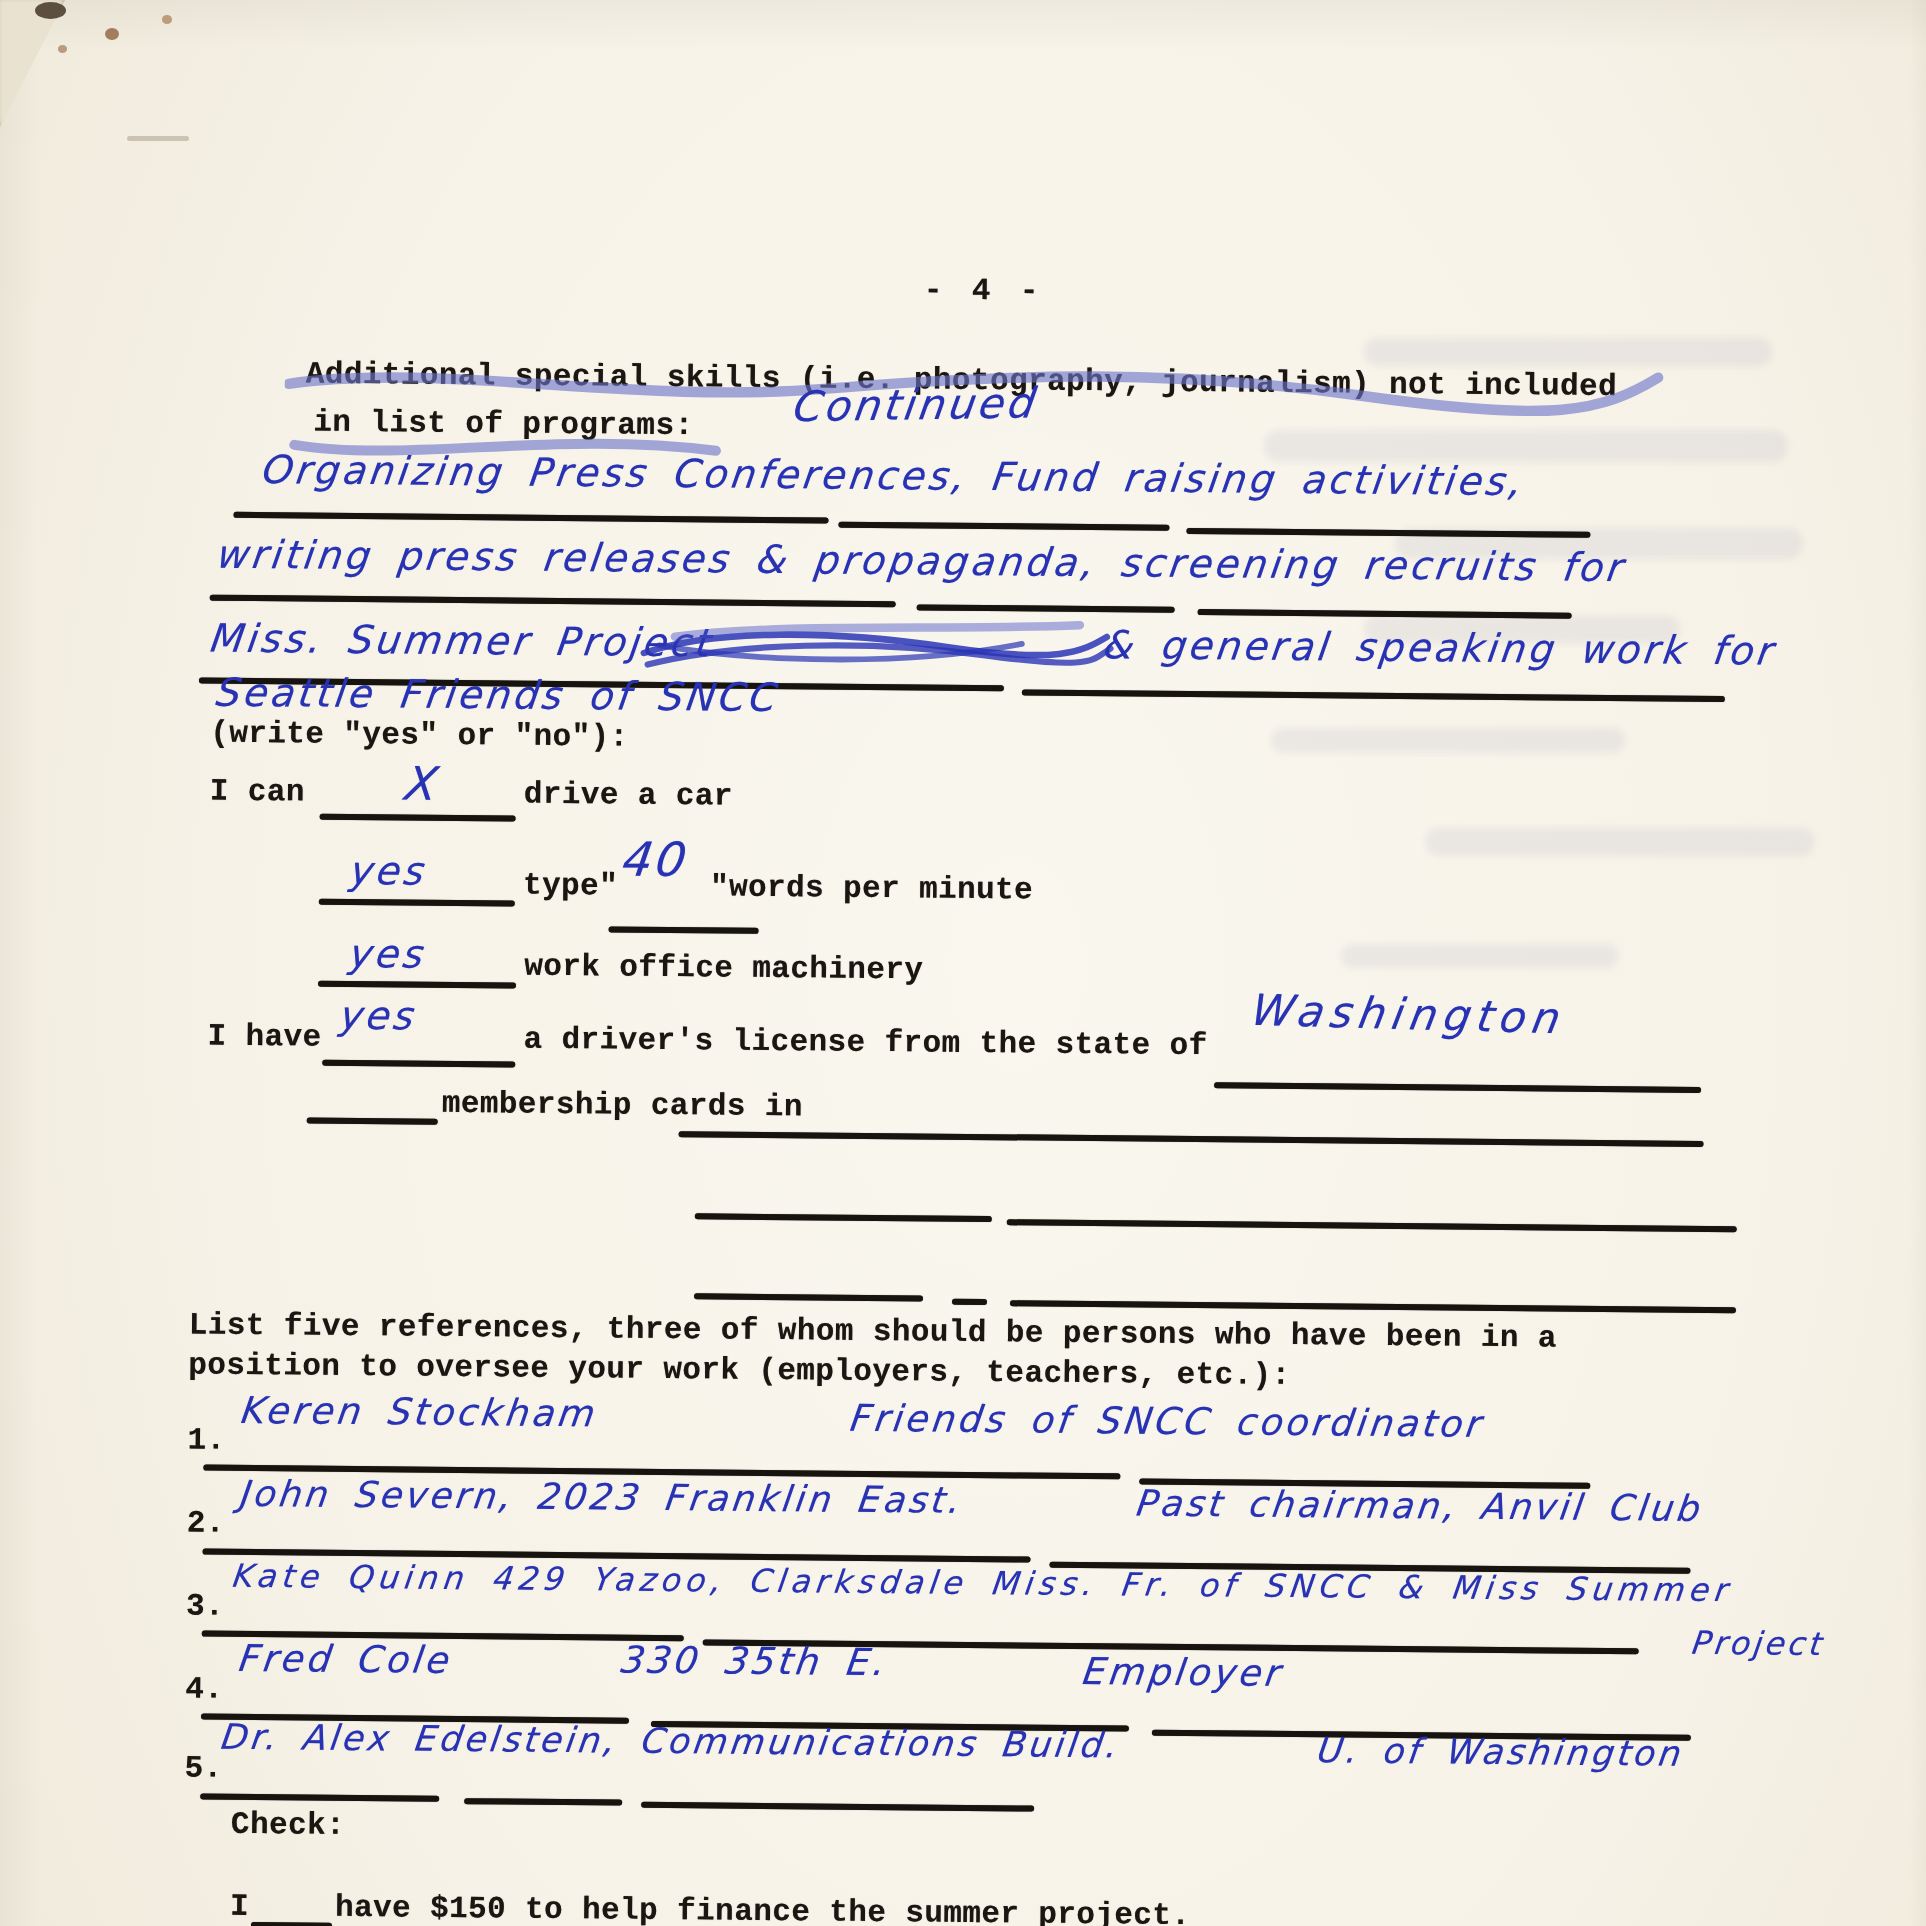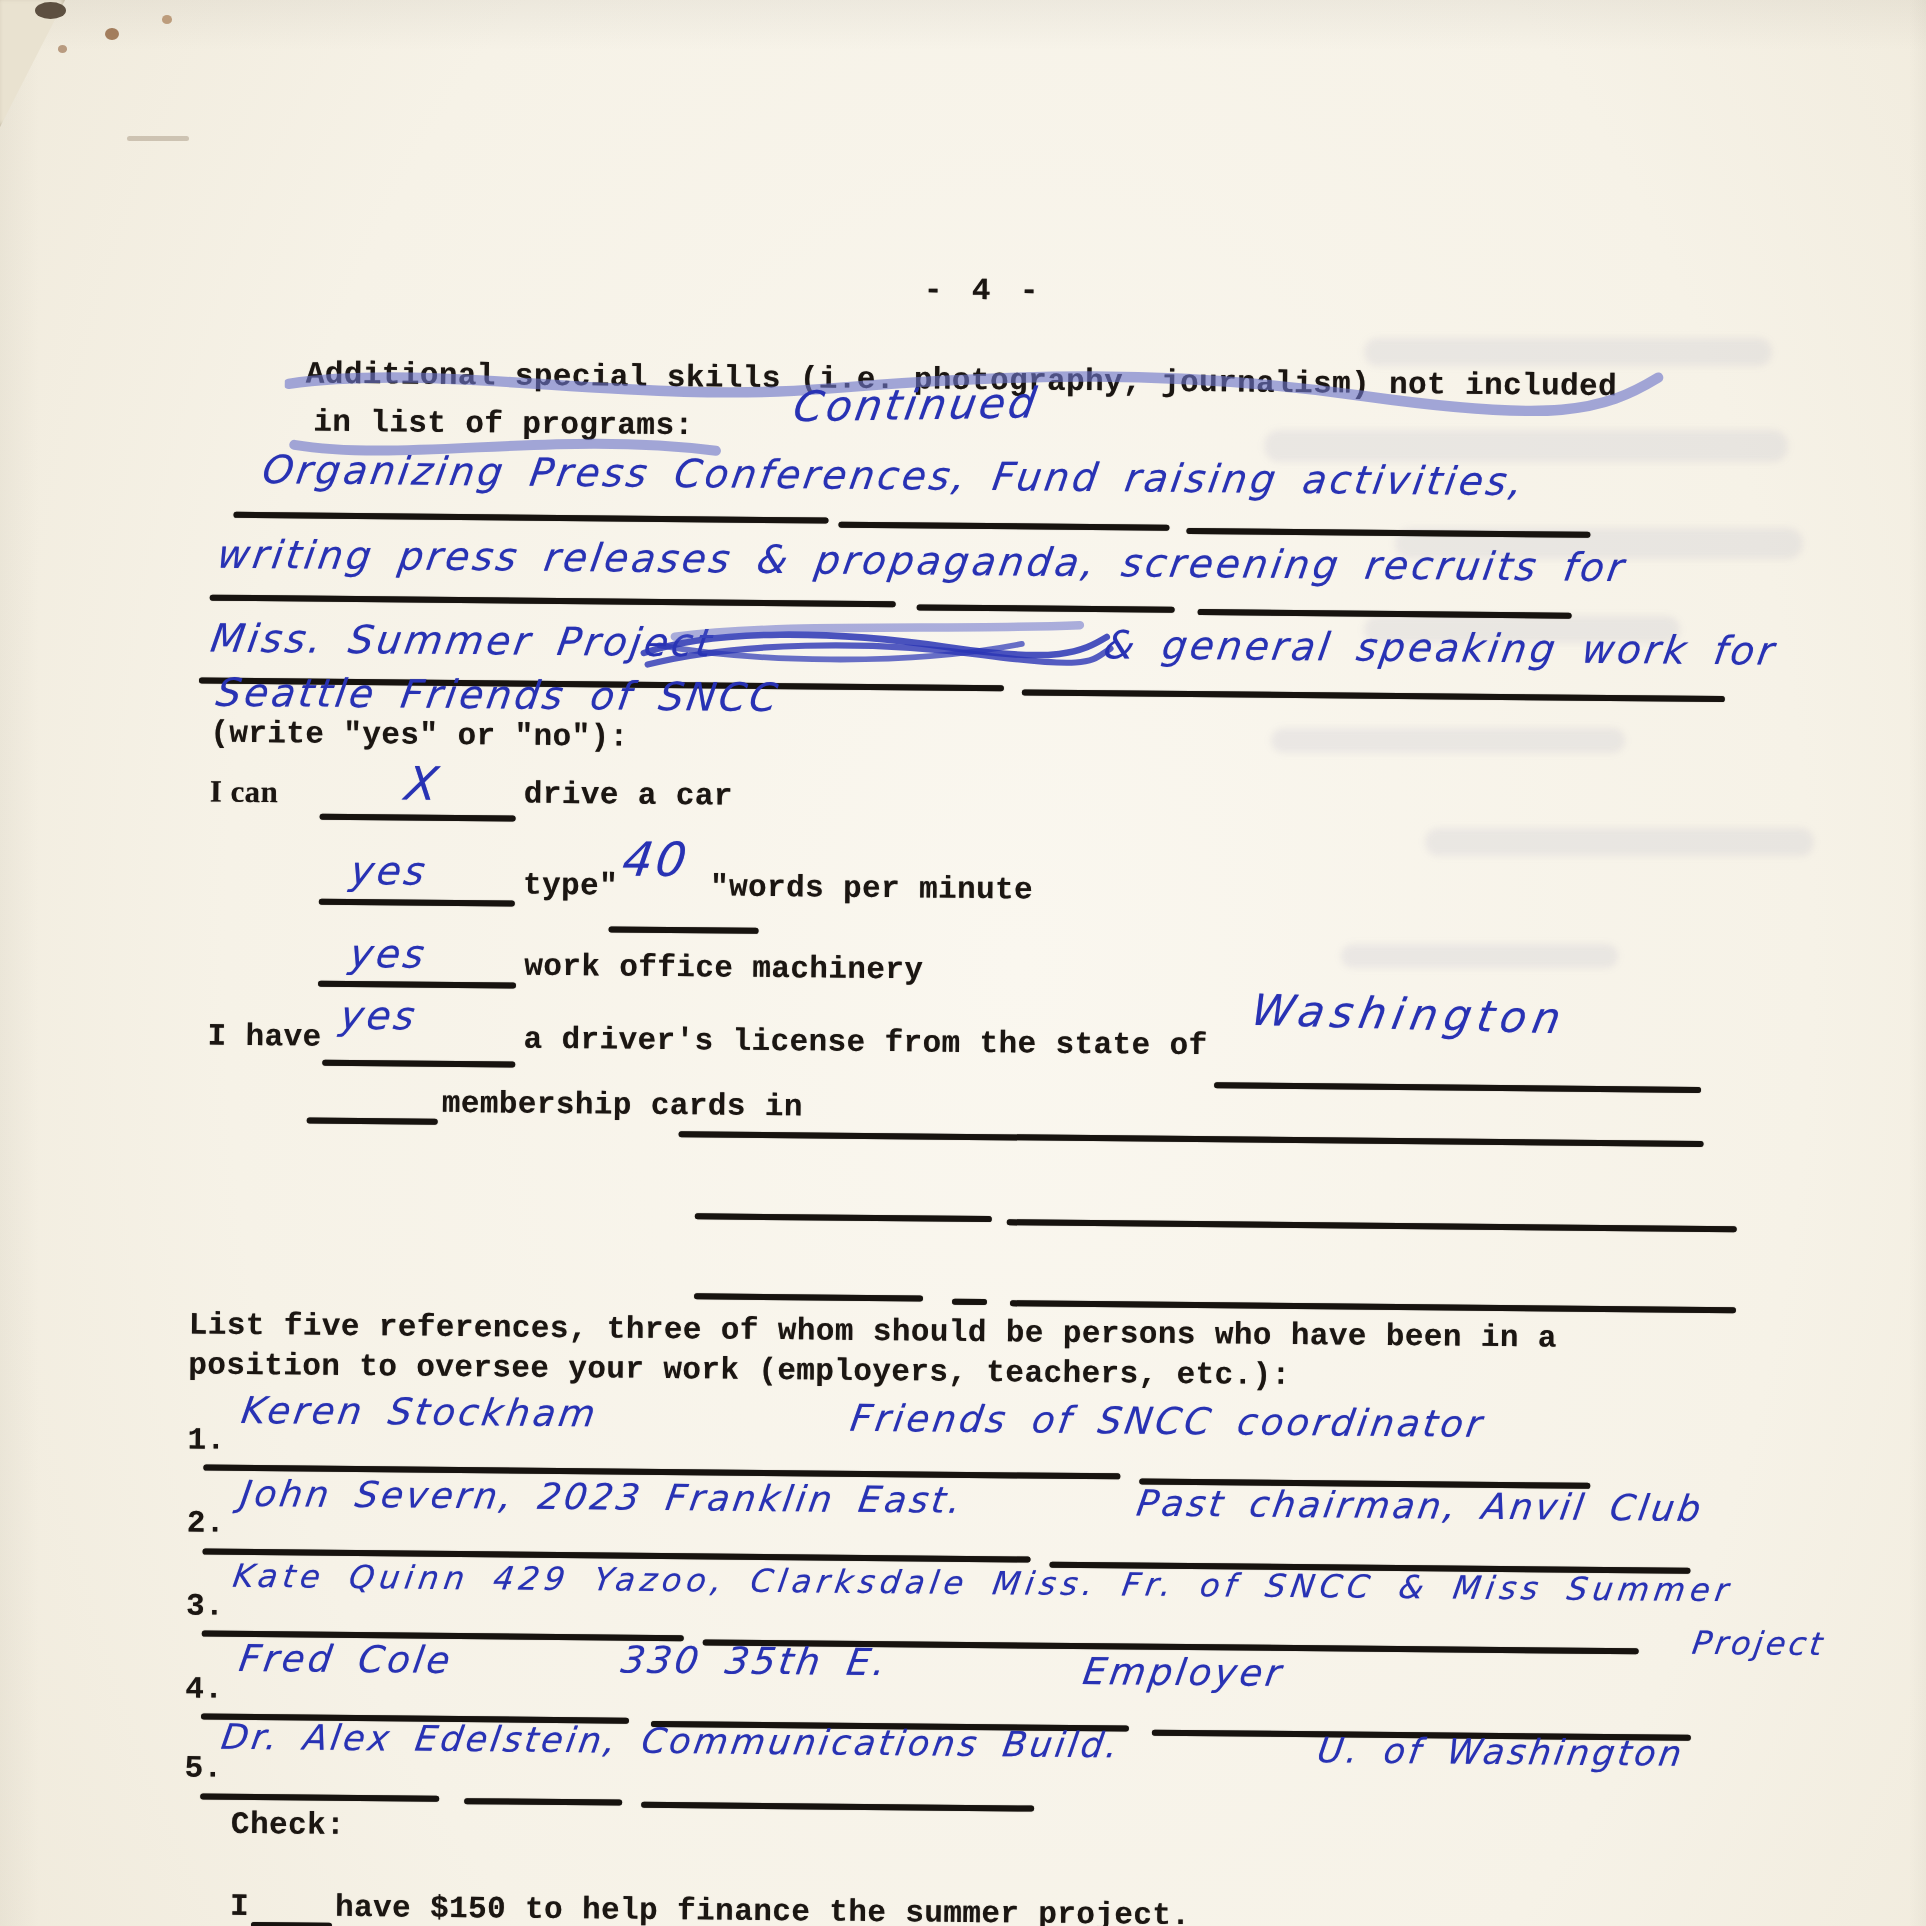--- a/index.html
+++ b/index.html
@@ -74,21 +74,21 @@
       <path d="M65,105 C 300,145 700,155 1005,92" fill="none" stroke="#2a35b5" stroke-width="15" stroke-linecap="round" opacity="0.7"></path>
       <path d="M105,82 C 400,42 810,60 1155,42" fill="none" stroke="#4a55c5" stroke-width="22" stroke-linecap="round" opacity="0.45"></path>
     </svg>
     <span class="hw" style="left:1109px;top:616px;font-size:39px;">&amp; general speaking work for</span>
     <div class="bar" style="left:204px;top:680px;width:805px;"></div>
     <div class="bar" style="left:1027px;top:684px;width:703px;"></div>
     <span class="hw" style="left:222px;top:672px;font-size:39px;">Seattle Friends of SNCC</span>
 
     <span class="t" style="left:216px;top:718px;">(write "yes" or "no"):</span>
 
-    <span class="t" style="left:216px;top:776px;font-family:Liberation Serif, serif;">I can</span>
+    <span class="t" style="left:216px;top:776px;">I can</span>
     <div class="bar" style="left:326px;top:815px;width:196px;"></div>
     <span class="hw" style="left:412px;top:757px;font-size:46px;">X</span>
     <span class="t" style="left:530px;top:776px;">drive a car</span>
 
     <div class="bar" style="left:326px;top:900px;width:196px;"></div>
     <span class="hw" style="left:358px;top:849px;font-size:39px;">yes</span>
     <span class="t" style="left:530px;top:867px;">type"</span>
     <span class="hw" style="left:630px;top:830px;font-size:47px;">40</span>
     <div class="bar" style="left:616px;top:925px;width:150px;"></div>
     <span class="t" style="left:717px;top:867px;">"words per minute</span>

